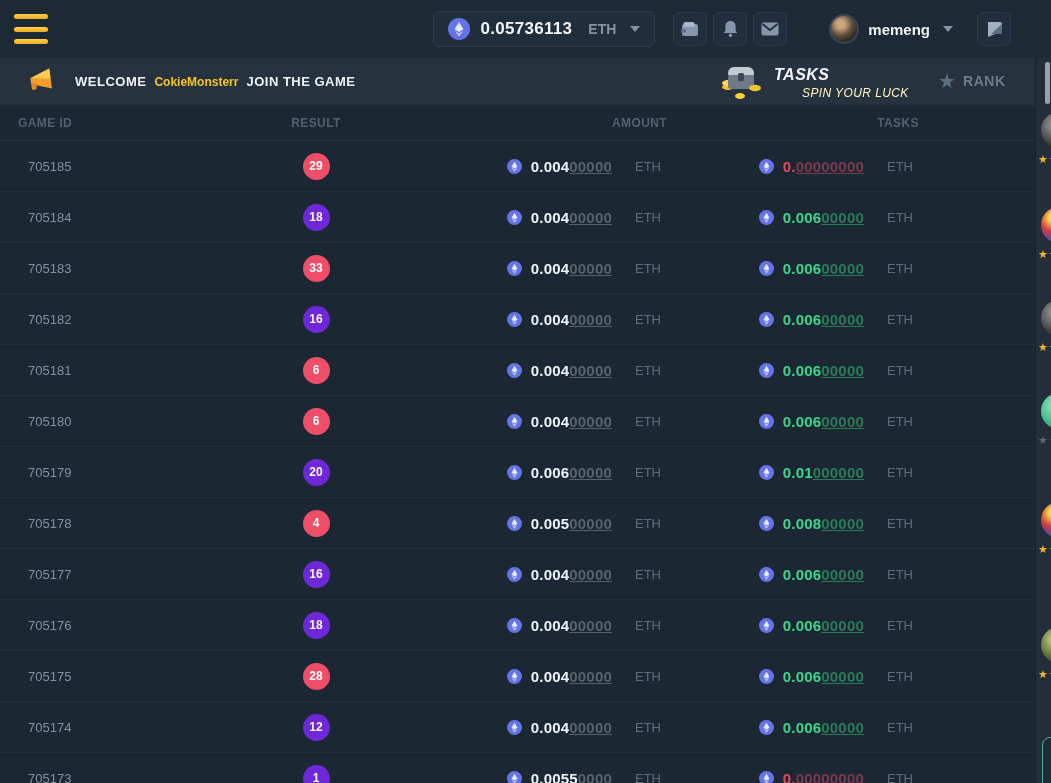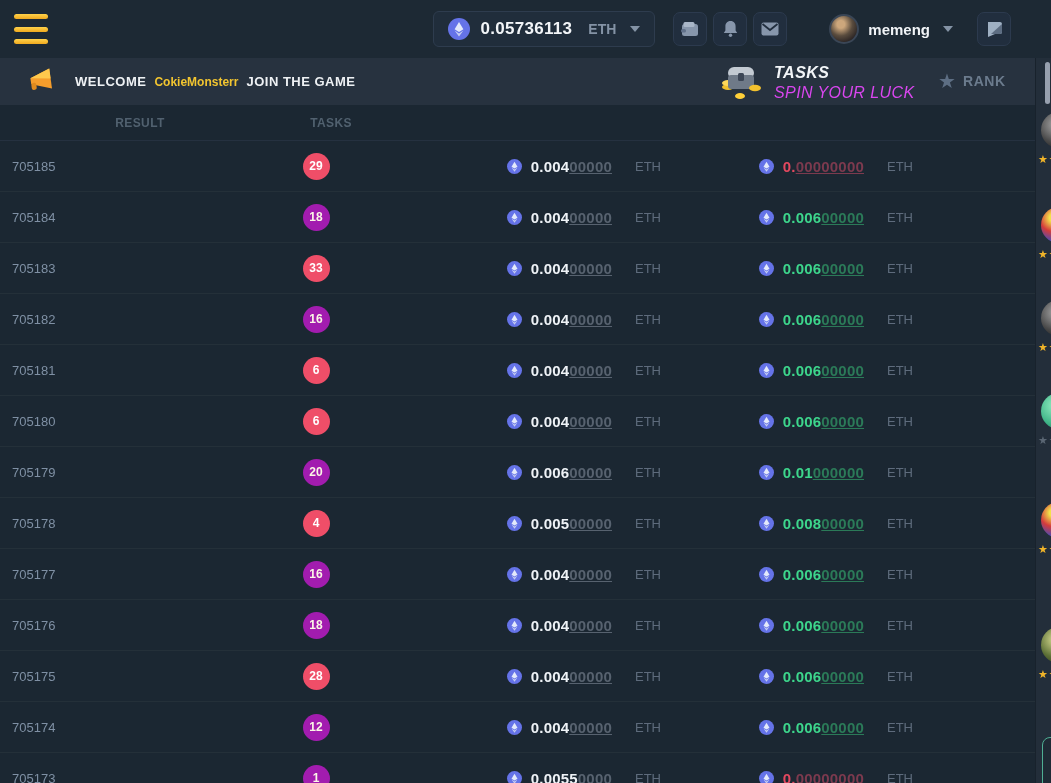--- a/index.html
+++ b/index.html
@@ -39,40 +39,40 @@
 
   
   .banner { position:relative; height:47px; background:#27323f; display:flex; align-items:center; }
   .megaphone { margin-left:27px; transform:rotate(-8deg); }
   .welcome { margin-left:22px; display:flex; align-items:baseline; gap:8px; white-space:nowrap; }
   .w-pre,.w-suf { color:#eef1f4; font-size:13px; font-weight:bold; letter-spacing:.5px; }
   .w-user { color:#f2c530; font-size:12px; font-weight:bold; }
   .tasks { position:absolute; left:718px; top:3px; display:flex; align-items:center; gap:12px; cursor:pointer; }
   .tasks-txt { font-style:italic; }
   .tasks-title { color:#f2f5f8; font-size:16px; font-weight:bold; letter-spacing:.5px; }
-  .tasks-sub { color:#d946ef; font-size:16px; margin-top:2px; letter-spacing:.4px; }
+  .tasks-sub { color:#fef9c3; font-size:12px; margin-top:2px; letter-spacing:.4px;margin-left:28px; }
   .rank { position:absolute; left:938px; top:14px; display:flex; align-items:center; gap:7px; cursor:pointer; }
   .rank-star { color:#5d6e83; font-size:20px; line-height:18px; }
   .rank-label { color:#6b7b8d; font-size:14px; font-weight:bold; letter-spacing:.6px; }
 
   
   .thead, .trow { display:grid; grid-template-columns:280px 72px 315px 252px 116px;
             align-items:center; }
   .thead { height:36px; border-bottom:1px solid #253140; }
   .th { color:#51616f; font-size:12px; font-weight:bold; letter-spacing:.4px; }
   .th-id { padding-left:18px; }
   .th-res { text-align:center; }
   .th-amt,.th-prof { text-align:right; }
   .trow { height:51px; border-bottom:1px solid #243039; cursor:pointer; }
-  .c-id { padding-left:12px; color:#7f90a4; font-size:13px; }
+  .c-id { padding-left:28px; color:#7f90a4; font-size:13px; }
   .c-res { text-align:center; }
   .badge { display:inline-flex; align-items:center; justify-content:center;
            width:27px; height:27px; border-radius:50%; font-size:12px; font-weight:bold;
            color:#fbf6e6; }
-  .badge.dark { background:#a21caf; }
+  .badge.dark { background:#6d28d9; }
   .badge.red  { background:#ef4e68; color:#ffffff; }
   .money { display:flex; align-items:center; justify-content:flex-end; gap:9px; }
   .coin { display:flex; }
   .val { font-size:15px; font-weight:bold; letter-spacing:.2px; }
   .val .bright { color:#eef2f6; }
   .val .dim { color:#57626f;text-decoration:underline; }
   .money.win  .bright { color:#3dd68c; }
   .money.win  .dim { color:#2b7a58; }
   .money.lose .bright { color:#e4485f; }
   .money.lose .dim { color:#7c3a4e; }
@@ -195,21 +195,23 @@
       </div>
     </div>
 
     <div class="rank">
       <span class="rank-star">★</span>
       <span class="rank-label">RANK</span>
     </div>
   </div>
 
   <div class="thead">
+    <div class="th th-id">GAME ID</div>
     <div class="th th-res">RESULT</div>
+    <div class="th th-amt">AMOUNT</div>
     <div class="th th-prof">TASKS</div>
     <div></div>
   </div>
   <div id="rows">
       <div class="trow">
         <div class="c-id">705185</div>
         <div class="c-res"><span class="badge red">29</span></div>
         <div class="money">
           <span class="coin">
             <svg width="15" height="15" viewBox="0 0 22 22">

